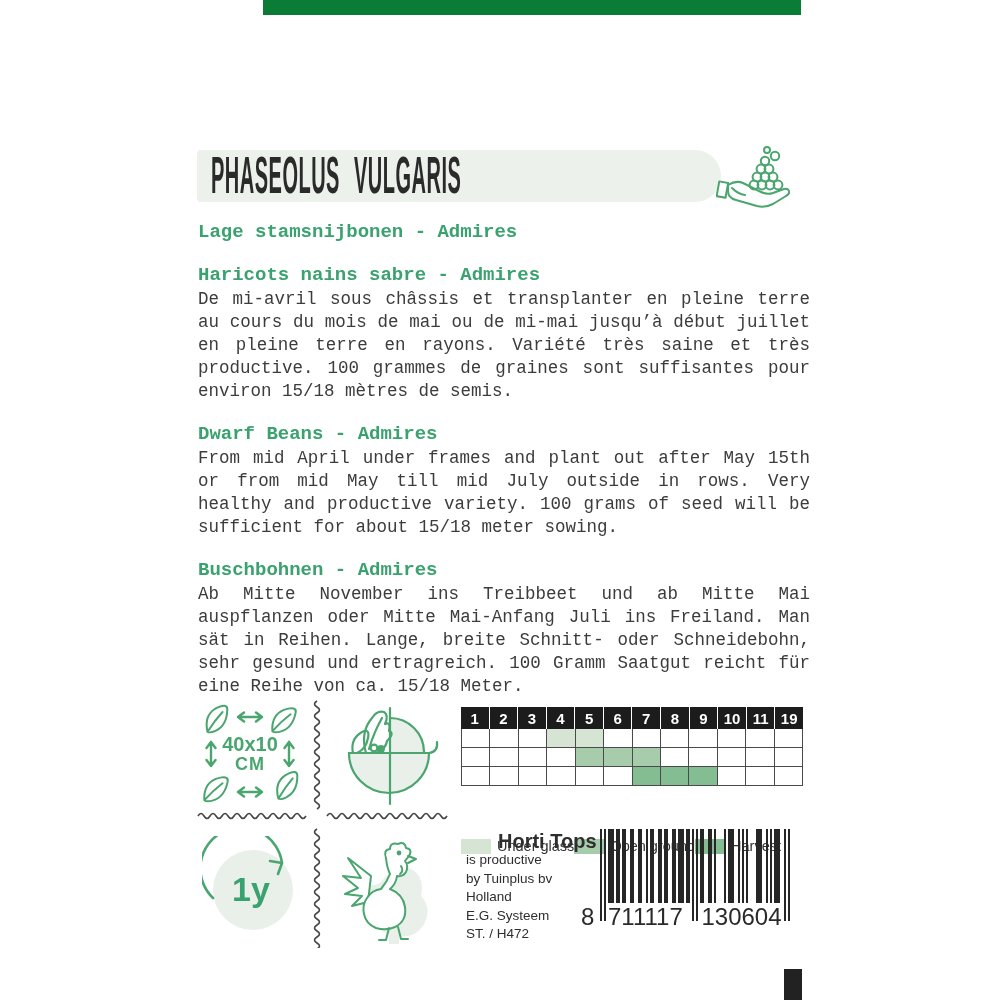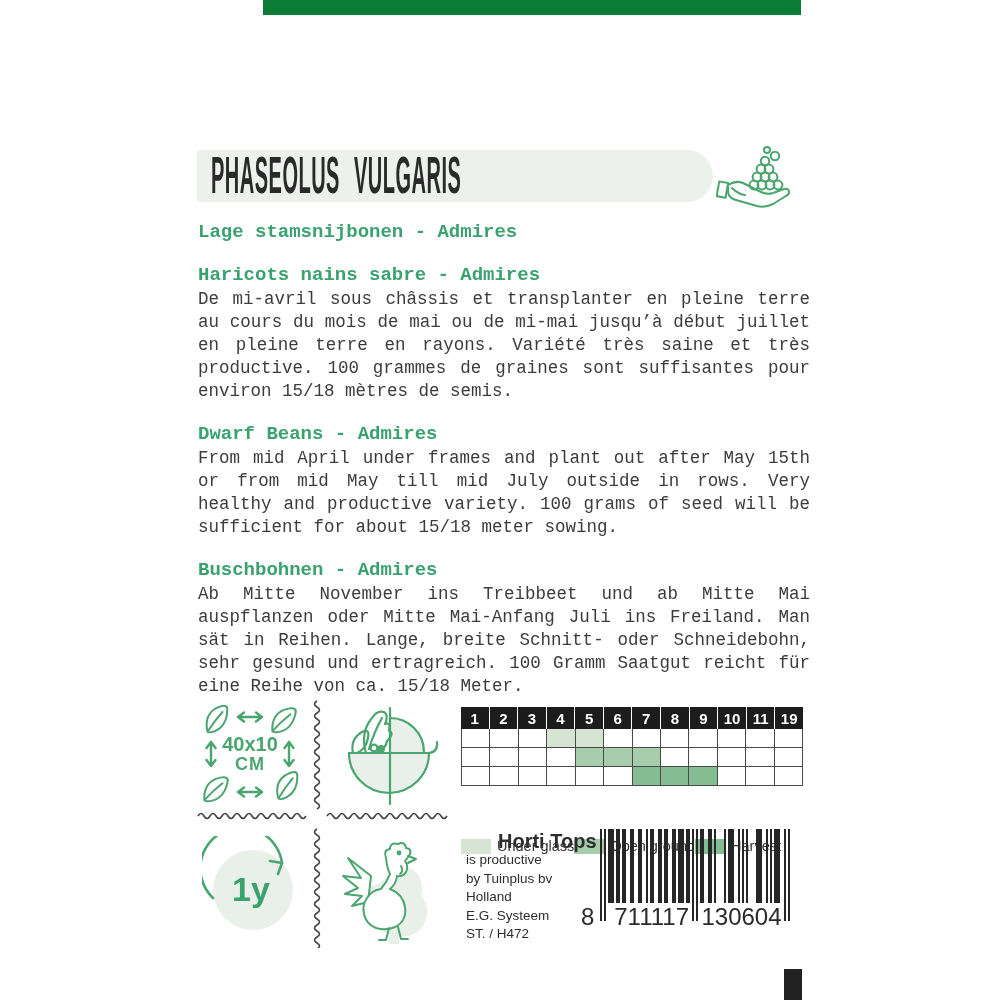--- a/index.html
+++ b/index.html
@@ -2,21 +2,21 @@
 <html><head>
 <meta charset="utf-8">
 <style>
   html,body{margin:0;padding:0;background:#ffffff;}
   .page{position:relative;width:1000px;height:1000px;background:#ffffff;overflow:hidden;
         font-family:"Liberation Sans","DejaVu Sans",sans-serif;color:#3c3c3c;}
 
   .topbar{position:absolute;left:263px;top:0;width:538px;height:15px;background:#0a7c35;}
 
   .title-band{position:absolute;left:197px;top:150px;width:516px;height:52px;
-              background:#ecf1ec;border-radius:4px 28px 28px 4px;}
+              background:#ecf1ec;border-radius:4px 28px 28px 4px;padding-left:8px;}
   .title{position:absolute;left:14px;top:50%;white-space:nowrap;
          font-weight:700;font-size:40px;color:#2a2a2a;letter-spacing:1px;word-spacing:16px;
          transform:translateY(-50%) scale(0.5,1.28);transform-origin:left center;}
 
   .hand-icon{position:absolute;left:716px;top:144px;}
 
   .content{position:absolute;left:198px;top:220px;width:612px;font-family:Liberation Mono, monospace;}
   .content section{margin:0 0 19px 0;}
   .content h2{margin:0;font-size:19px;line-height:24px;font-weight:700;color:#3aa26e;}
   .content p{margin:1px 0 0 0;font-size:17.5px;line-height:23px;text-align:justify;color:#3c3c3c;}
@@ -55,21 +55,21 @@
   .distributor{position:absolute;left:466px;top:831px;width:135px;color:#2e2e2e;}
   .distributor .brand{font-weight:700;font-size:20px;line-height:20px;margin-left:32px;}
   .distributor .dline{font-size:13.5px;line-height:18.5px;}
 
   .barcode{position:absolute;left:600px;top:829px;width:190px;height:106px;}
   .bars{position:absolute;left:0;top:0;width:190px;height:92px;}
   .bar{position:absolute;top:0;background:#262626;}
   .bc-digits{position:absolute;left:0;top:74px;width:190px;height:30px;font-size:24px;color:#2a2a2a;}
   .bc-digits span{position:absolute;top:0;}
   .bc-first{left:-19px;}
-  .bc-g1{left:8px;width:81px;text-align:right;}
+  .bc-g1{left:8px;width:81px;text-align:left;}
   .bc-g2{left:101px;width:81px;text-align:center;}
 
   .corner-mark{position:absolute;left:784px;top:969px;width:18px;height:31px;background:#222222;}
 
   svg{display:block;}
 </style>
 </head>
 <body>
 
 <div class="page">

